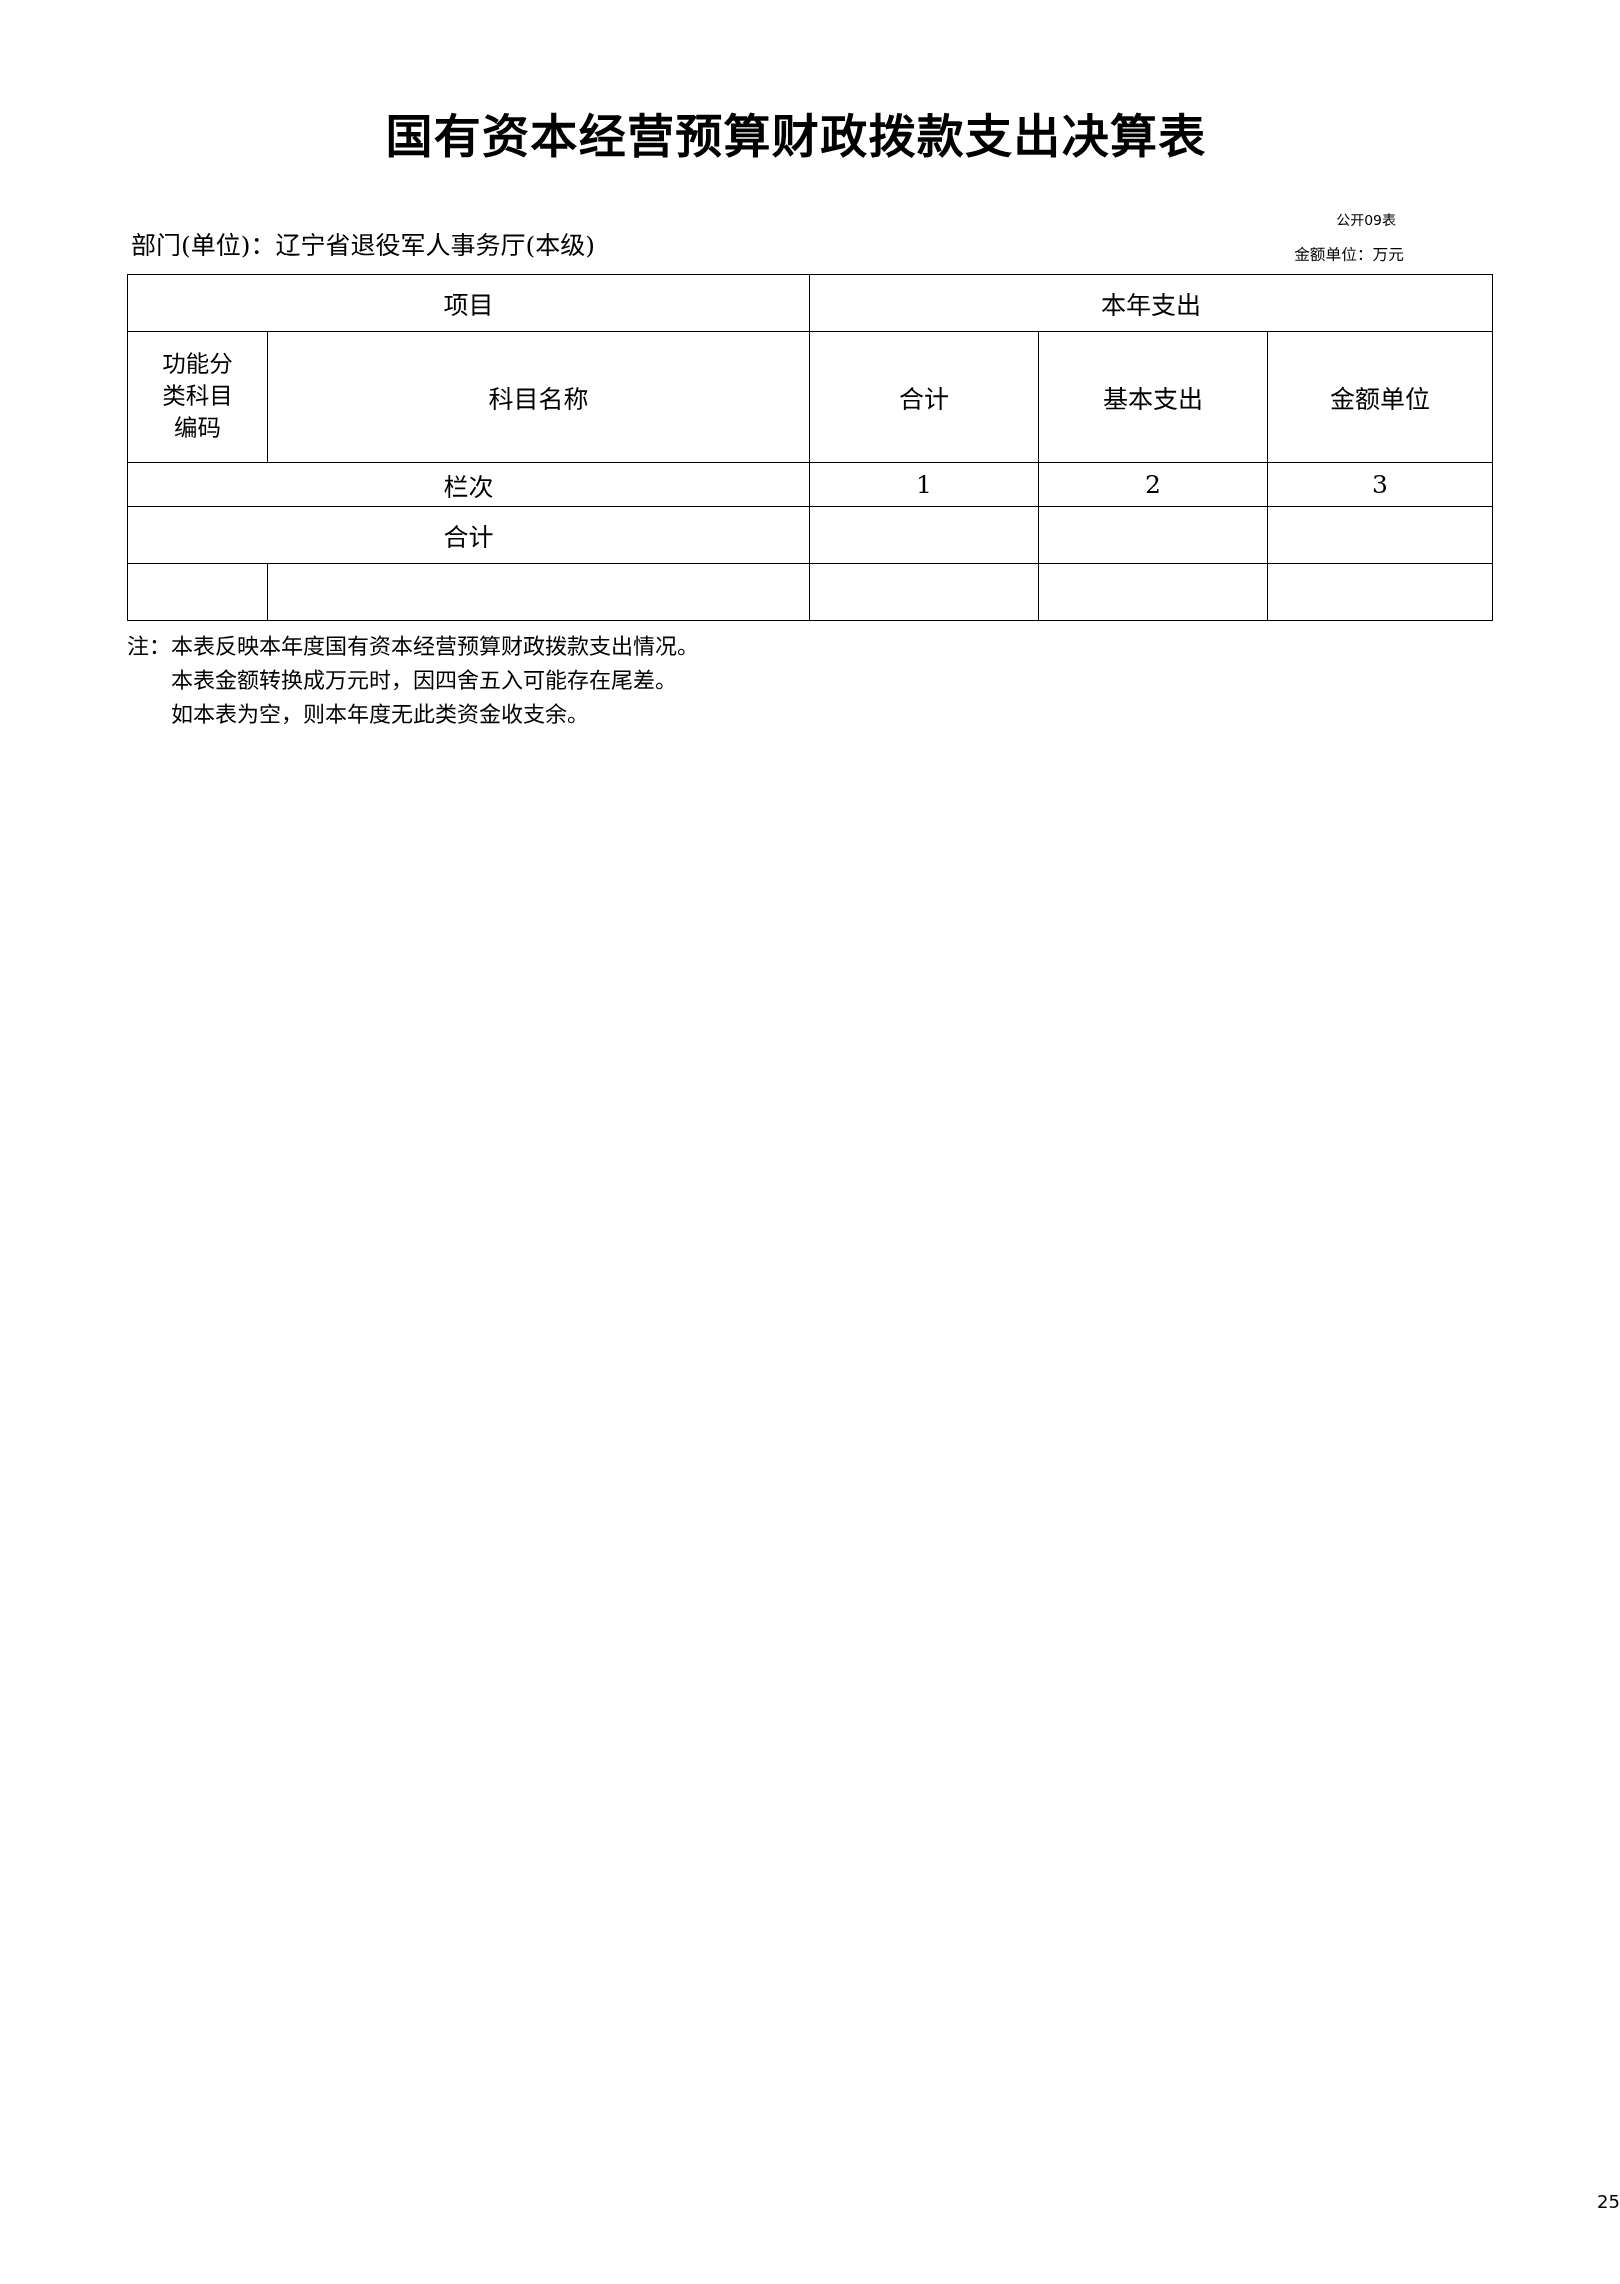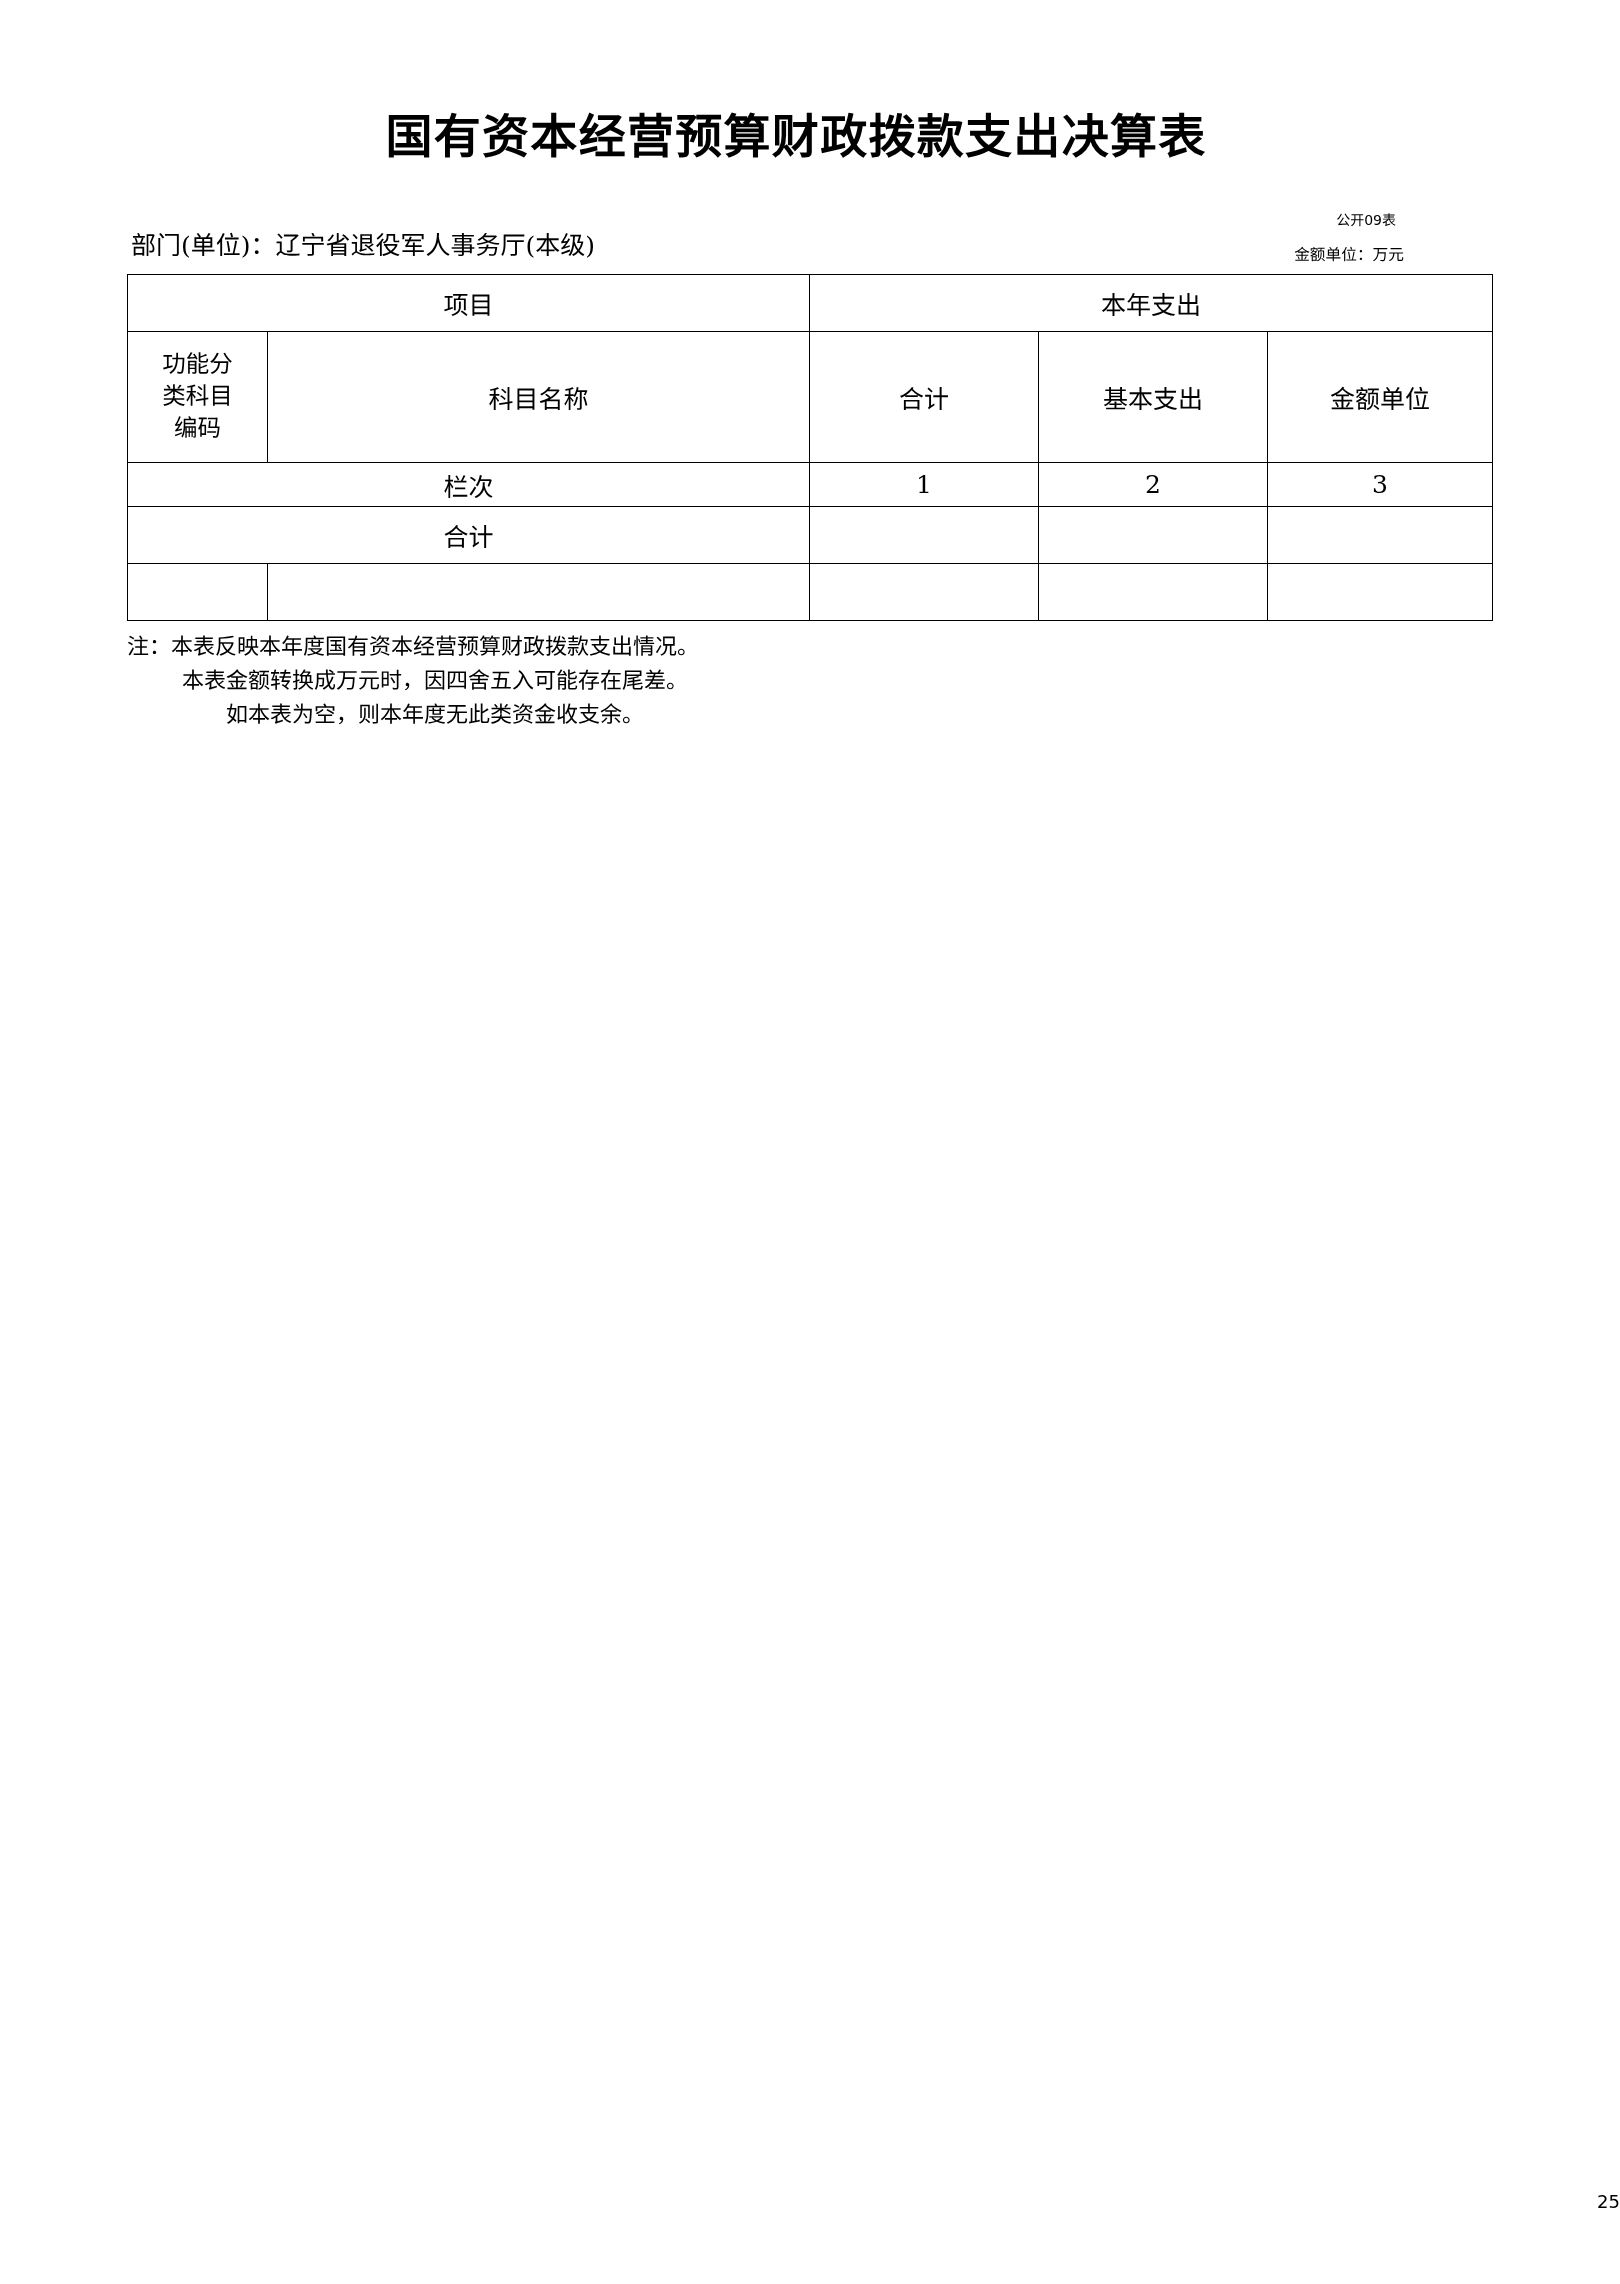--- a/index.html
+++ b/index.html
@@ -88,21 +88,21 @@
   }
   .notes {
     position: absolute;
     top: 630px;
     left: 127px;
     font-size: 22px;
     line-height: 1.55;
     font-family: "DejaVu Serif", "Liberation Serif", serif;
   }
   .notes div { white-space: nowrap; }
-  .notes .indent { padding-left: 44px; text-align: center; }
+  .notes .indent { padding-left: 44px; }
   .page-number {
     position: absolute;
     top: 2191px;
     left: 0;
     width: 1620px;
     text-align: right;
     font-size: 18px;
     font-family: "DejaVu Sans", "Liberation Sans", sans-serif;
   }
 </style>

